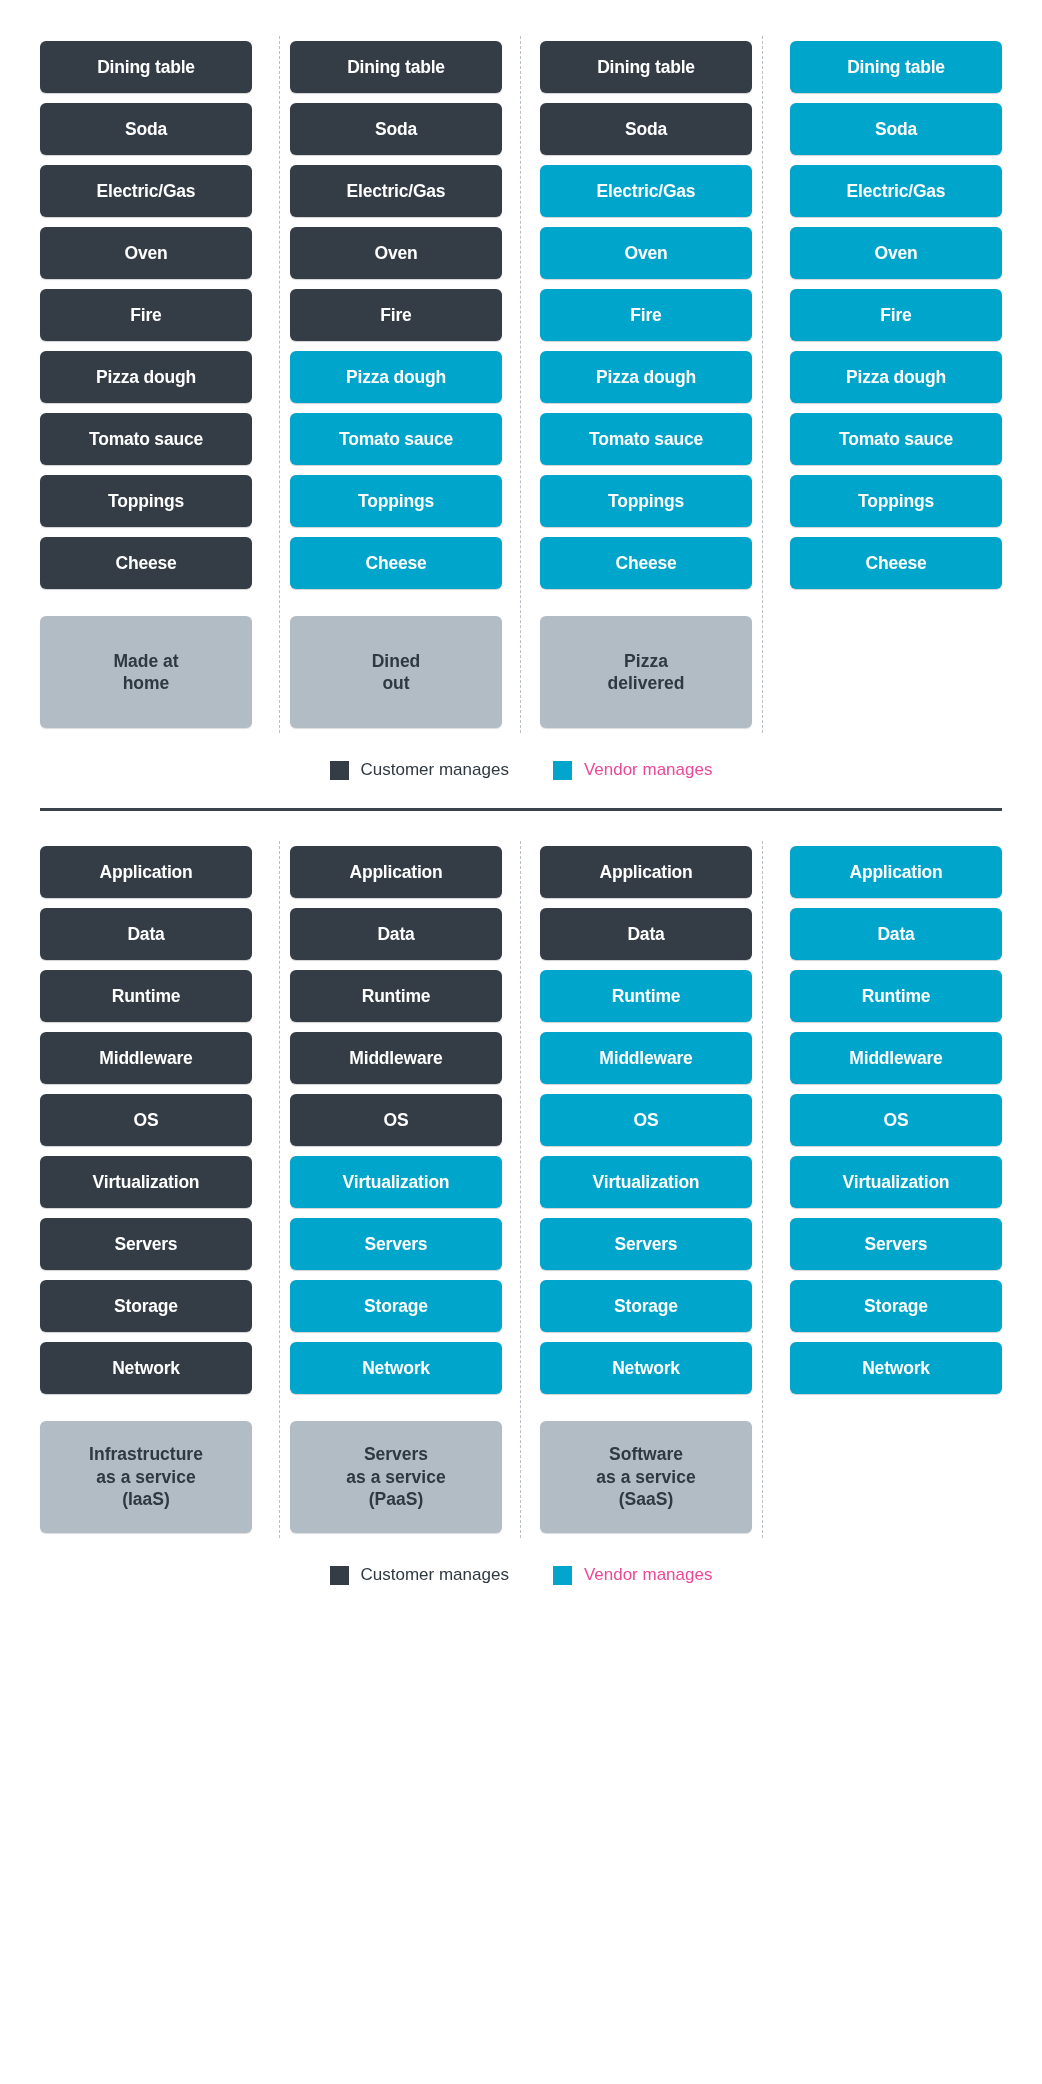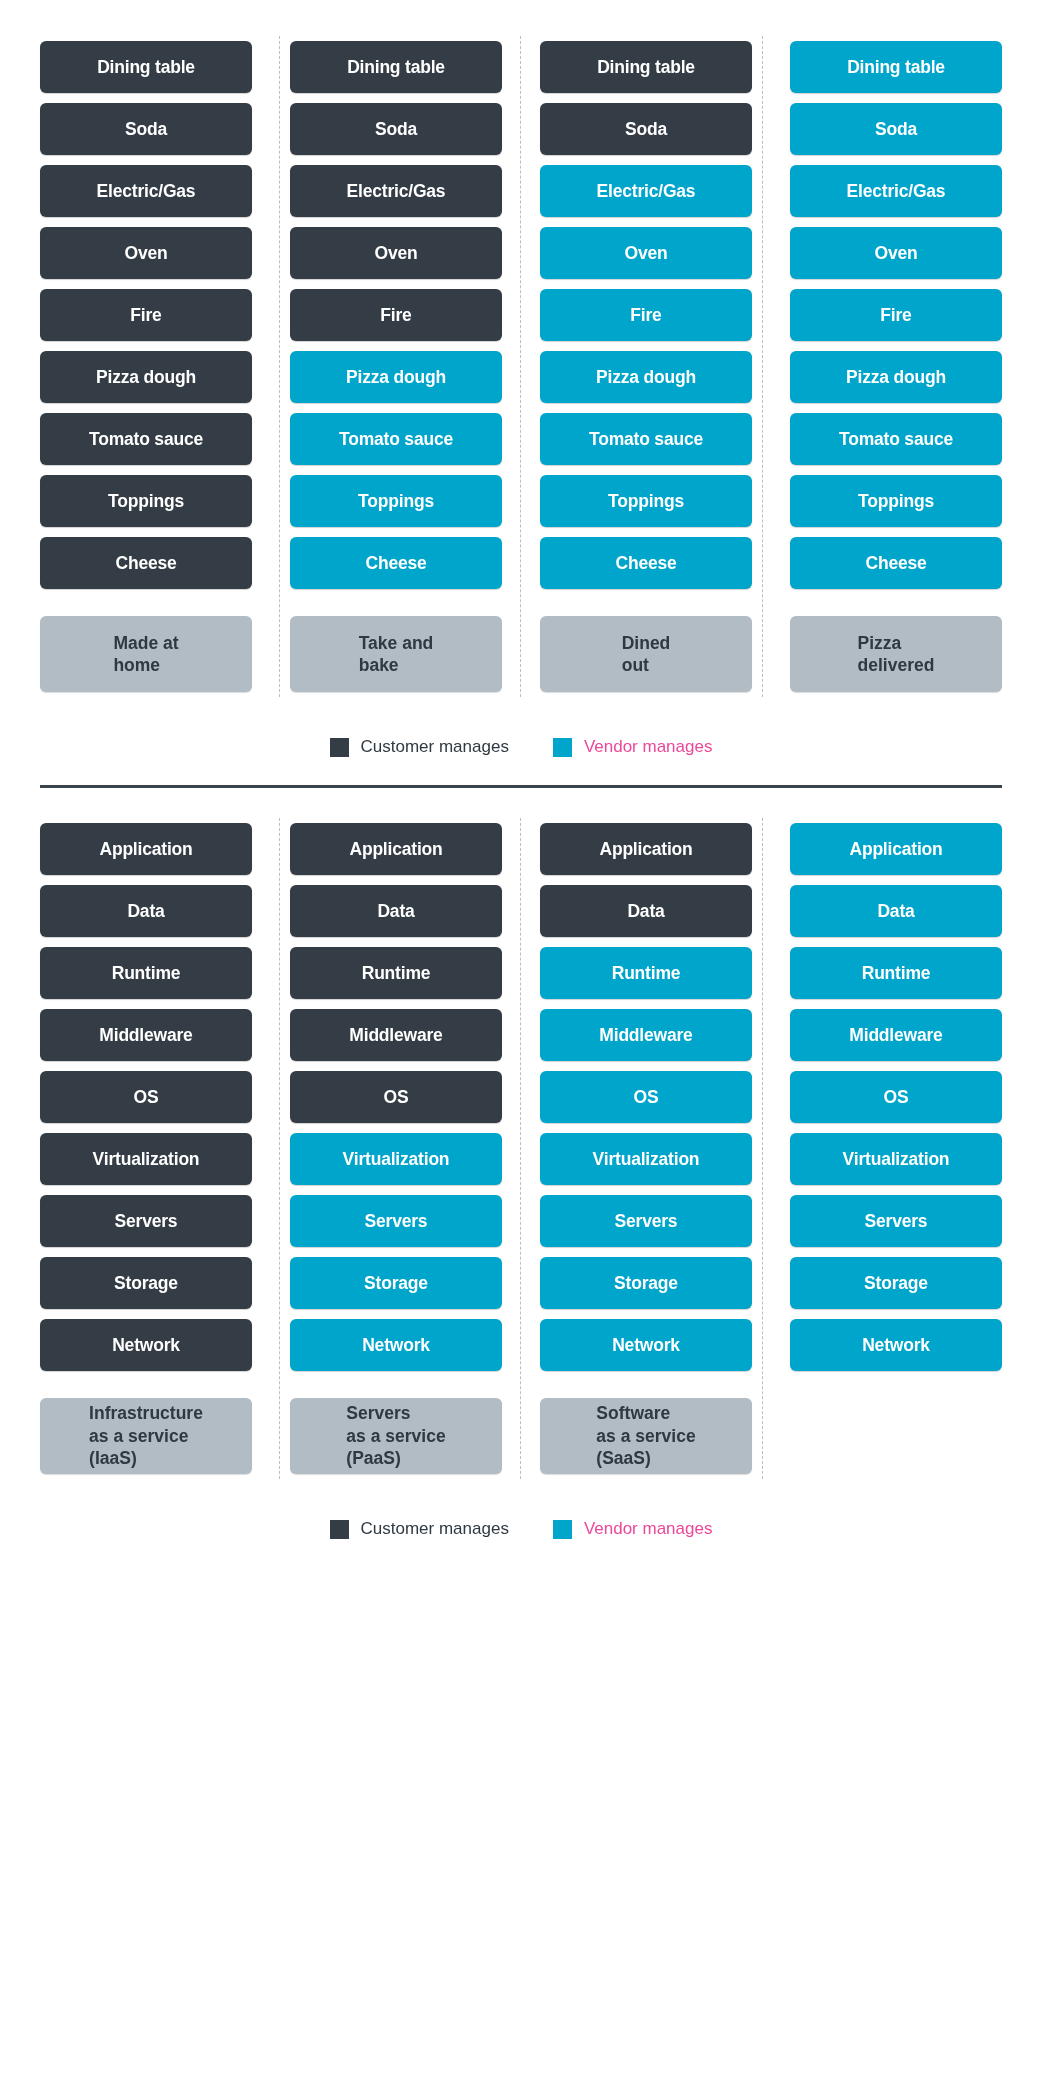--- a/index.html
+++ b/index.html
@@ -48,40 +48,41 @@
     font-weight: bold;
     letter-spacing: -0.2px;
     line-height: 1.15;
     box-shadow: 0 1px 1px rgba(0,0,0,0.18);
   }
   .box.customer { background: #343c45; }
   .box.vendor   { background: #00a5cb; }
 
   .cap-cell { padding-top: 22px; }
   .cap-box {
-    height: 76px;
+    height: 112px;
     border-radius: 6px;
     background: #b2bcc4;
     color: #2f3942;
     font-size: 17.5px;
     font-weight: bold;
     line-height: 1.28;
     display: flex;
     align-items: center;
     justify-content: center;
+    text-align: center;
     white-space: pre-line;
     box-shadow: 0 1px 1px rgba(0,0,0,0.14);
   }
 
   .legend {
     display: flex;
     justify-content: center;
     align-items: flex-end;
     gap: 44px;
-    margin-top: 40px;
+    margin-top: 27px;
   }
   .legend-item { display: flex; align-items: center; gap: 12px; }
   .swatch { width: 19px; height: 19px; display: block; }
   .swatch.customer { background: #343c45; }
   .swatch.vendor { background: #00a5cb; }
   .legend-label { font-size: 17px; color: #2f3942; }
   .legend-label.vendor { color: #ec4899; }
 
   .divider {
     margin: 28px 40px 0 40px;
@@ -208,24 +209,20 @@
             <div class="box vendor">Cheese</div>
           </div>
           <div class="cell">
             <div class="box vendor">Cheese</div>
           </div>
           <div class="cell cap-cell">
             <div class="cap-box">Made at
 home</div>
           </div>
           <div class="cell cap-cell">
-            <div class="cap-box">Take and
-bake</div>
-          </div>
-          <div class="cell cap-cell">
             <div class="cap-box">Dined
 out</div>
           </div>
           <div class="cell cap-cell">
             <div class="cap-box">Pizza
 delivered</div>
           </div>
         </div>
     </div>
     <div class="legend">

